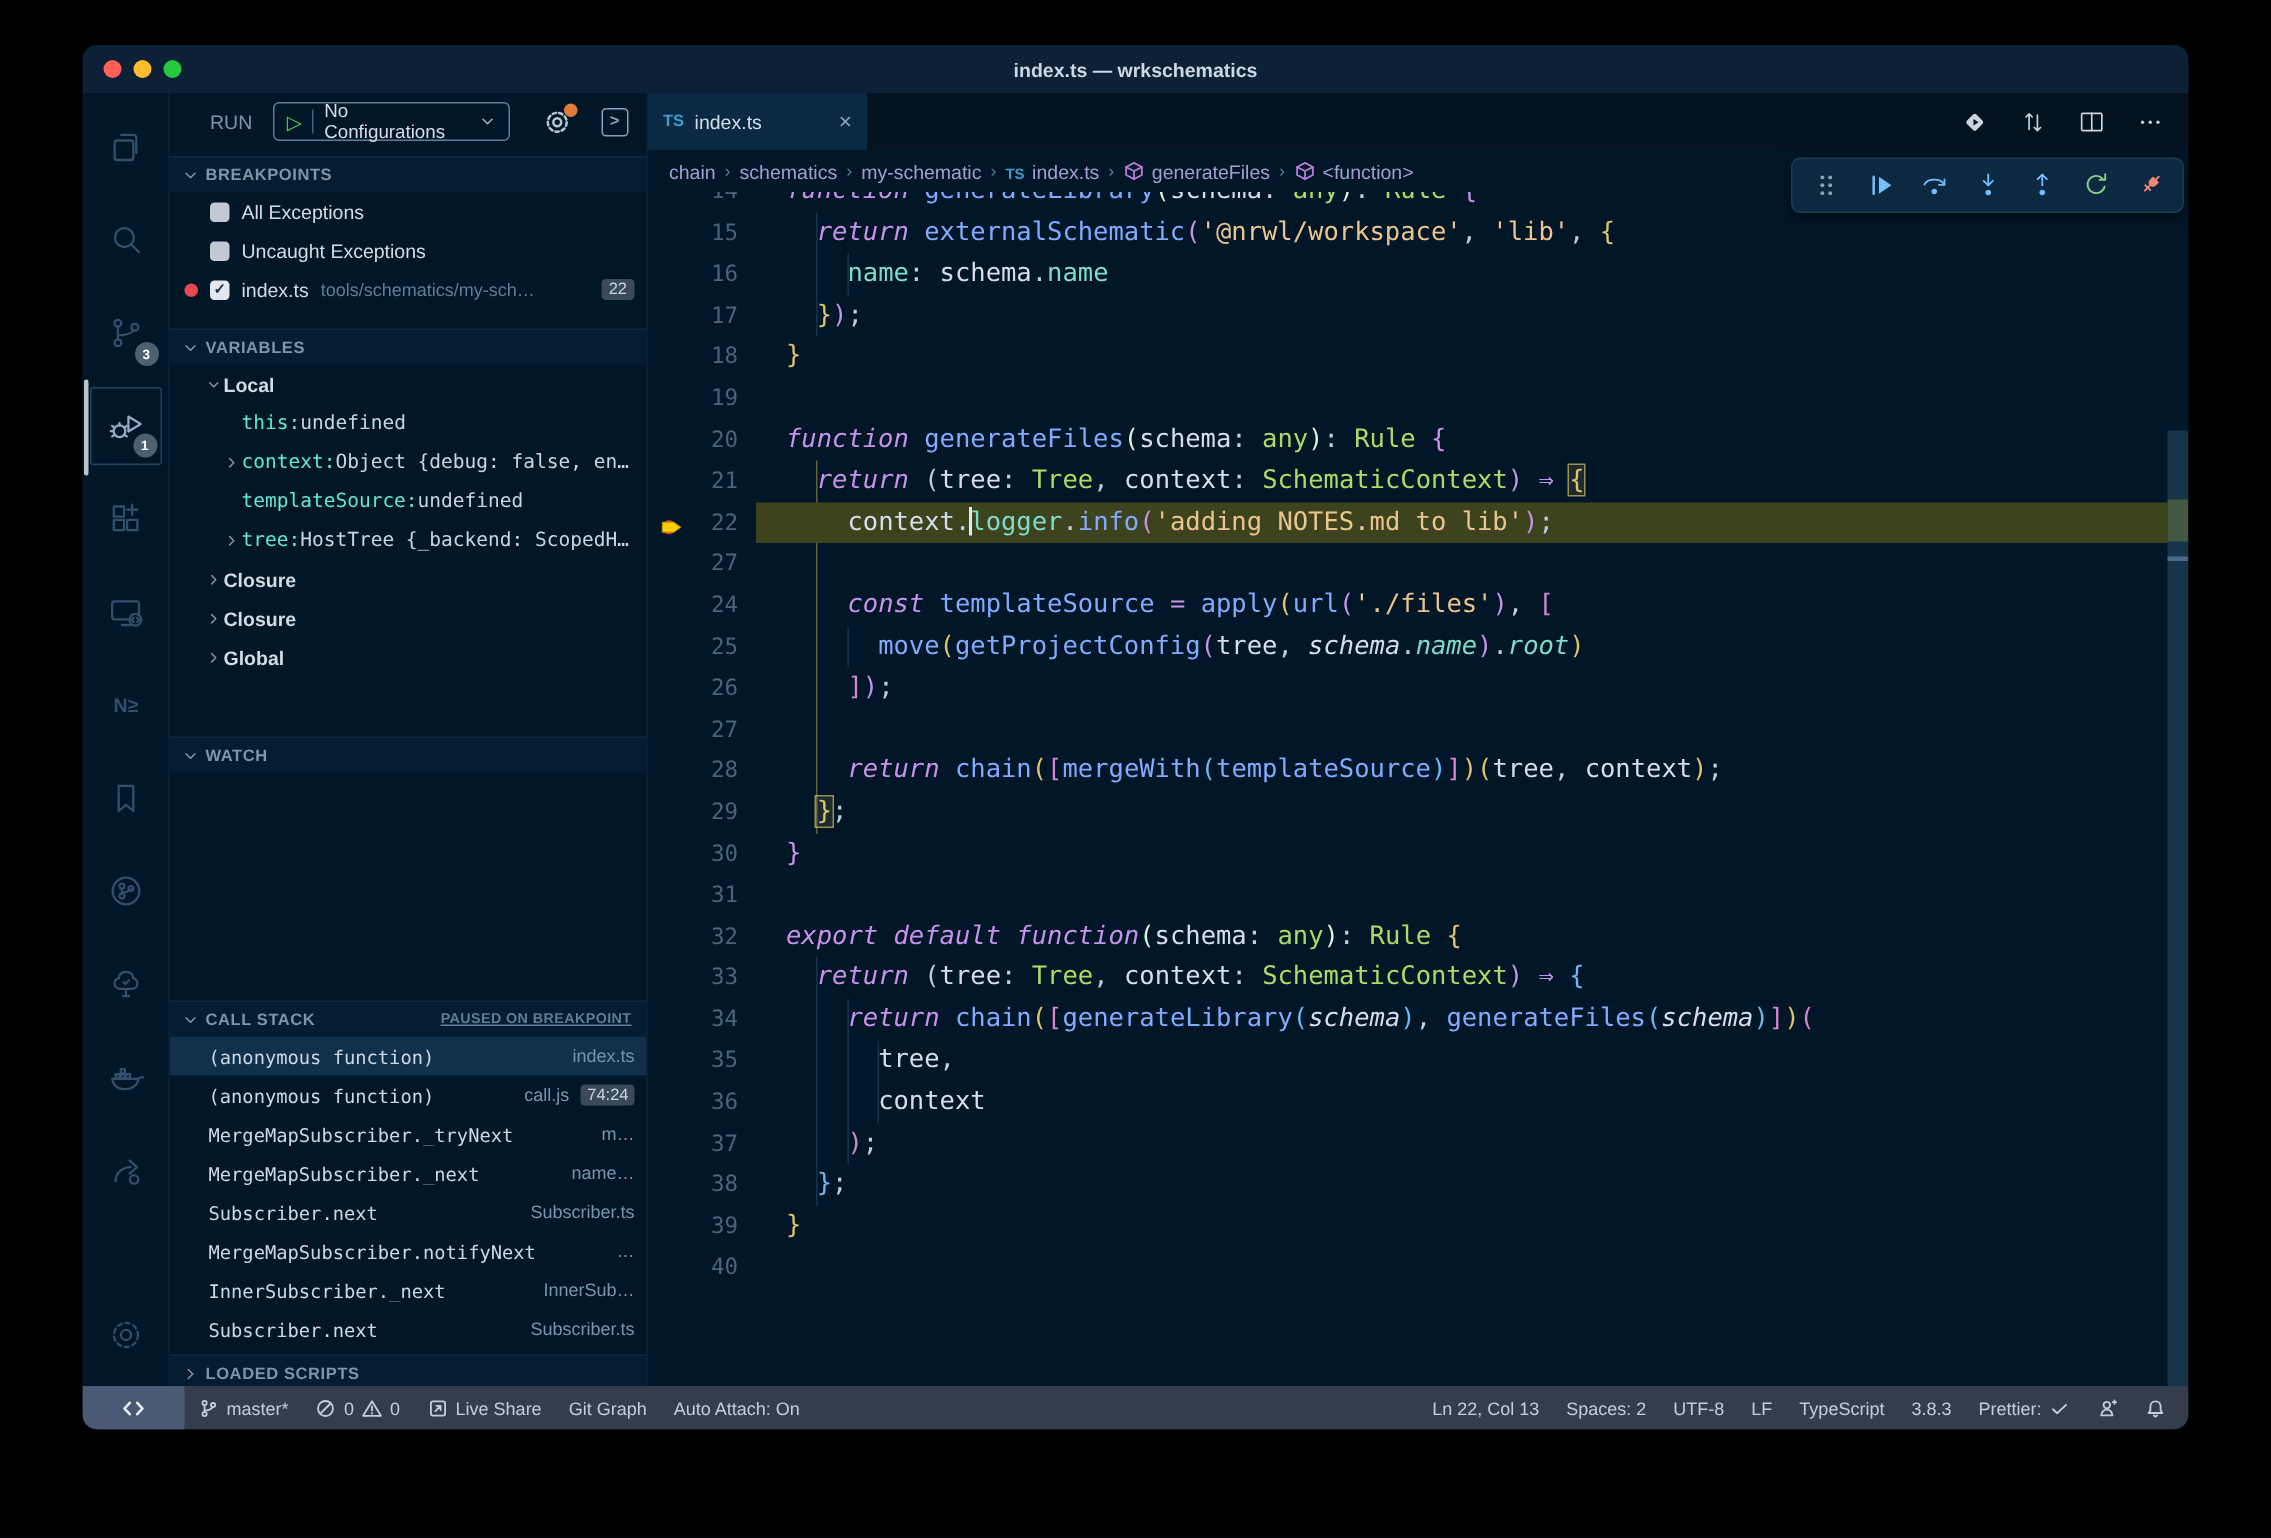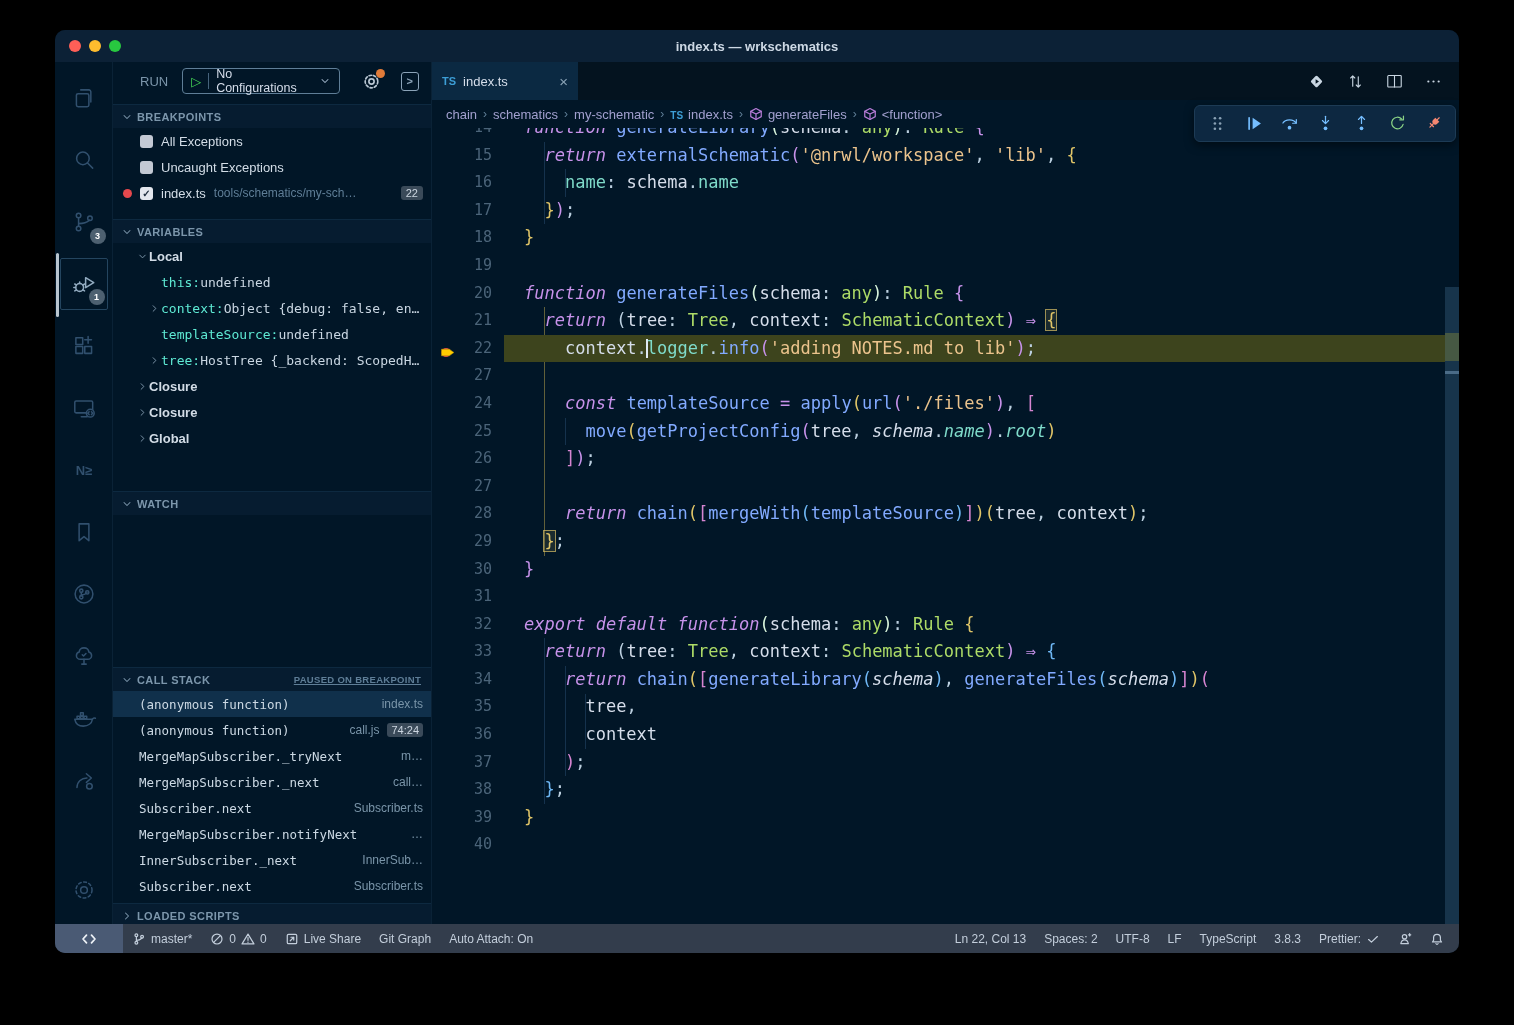--- a/index.html
+++ b/index.html
@@ -429,21 +429,21 @@
             <span class="cs-name">(anonymous function)</span>
             <span class="cs-file">call.js</span>
             <span class="cs-badge">74:24</span>
           </div>
           <div class="sb-row cs-row">
             <span class="cs-name">MergeMapSubscriber._tryNext</span>
             <span class="cs-file">m…</span>
           </div>
           <div class="sb-row cs-row">
             <span class="cs-name">MergeMapSubscriber._next</span>
-            <span class="cs-file">call…</span>
+            <span class="cs-file">name…</span>
           </div>
           <div class="sb-row cs-row">
             <span class="cs-name">Subscriber.next</span>
             <span class="cs-file">Subscriber.ts</span>
           </div>
           <div class="sb-row cs-row">
             <span class="cs-name">MergeMapSubscriber.notifyNext</span>
             <span class="cs-file">…</span>
           </div>
           <div class="sb-row cs-row">

